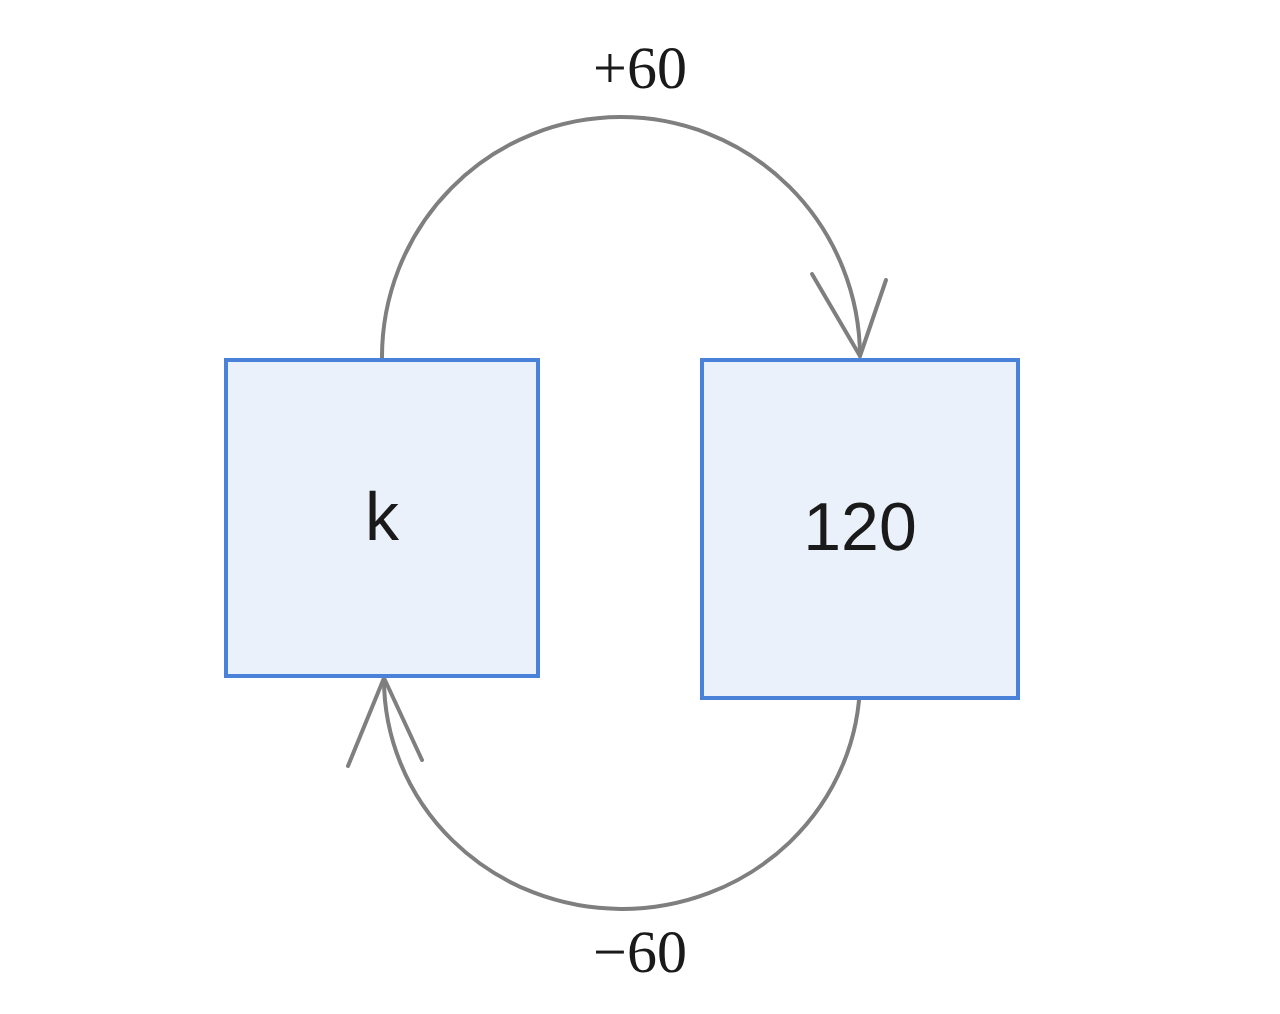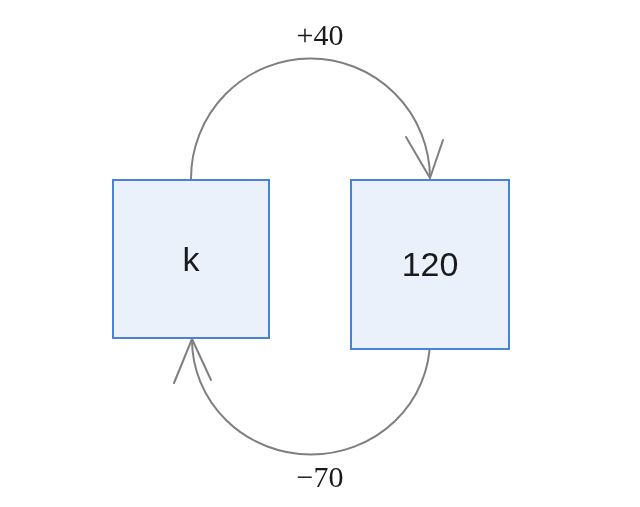--- a/index.html
+++ b/index.html
@@ -60,25 +60,25 @@
 
 <div class="canvas">
 
   <svg class="arrows" viewBox="0 0 640 507">
     <path class="arc" d="M 191 179 A 119.5 120 0 0 1 430 178"></path>
     <path class="arc" d="M 406 137 L 430 178 L 443 140"></path>
     <path class="arc" d="M 430 340 A 119 115 0 0 1 192 339"></path>
     <path class="arc" d="M 174 383 L 192 339 L 211 380"></path>
   </svg>
 
-  <div class="flow-label top">+40</div>
+  <div class="flow-label top">+60</div>
 
   <div class="box left">
     <span>k</span>
   </div>
 
   <div class="box right">
     <span>120</span>
   </div>
 
-  <div class="flow-label bottom">−70</div>
+  <div class="flow-label bottom">−60</div>
 
 </div>
 
 </body></html>

